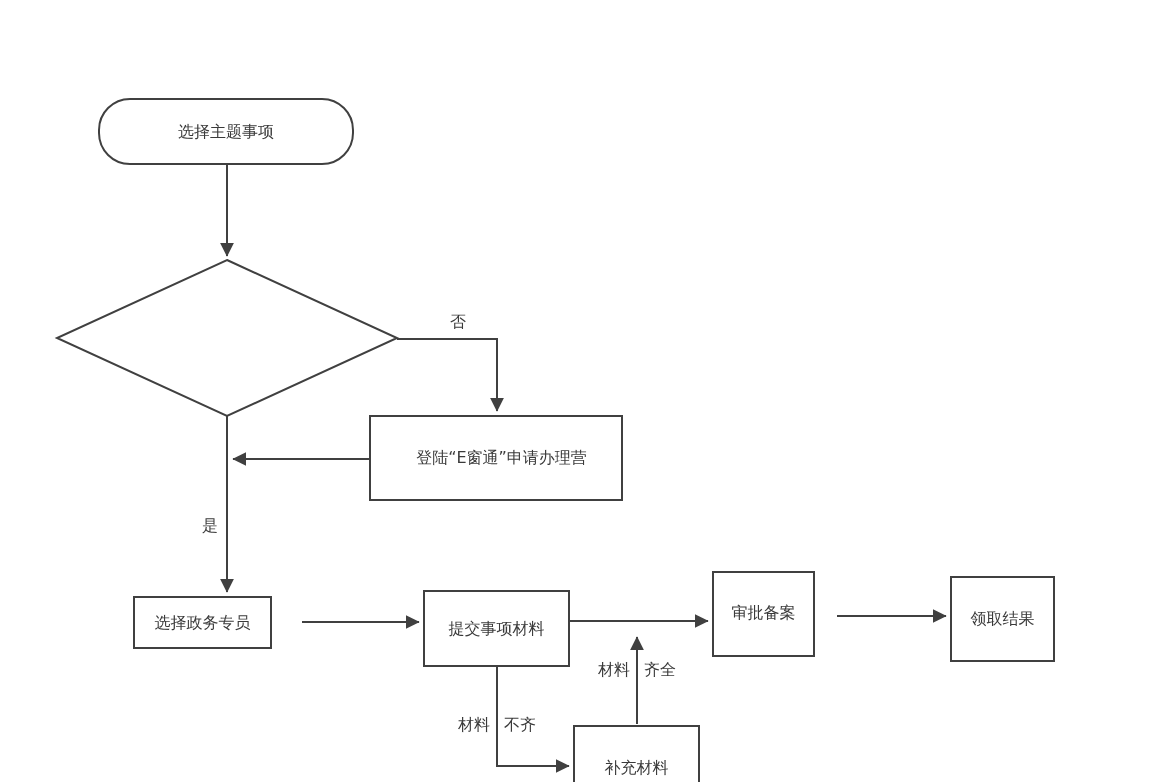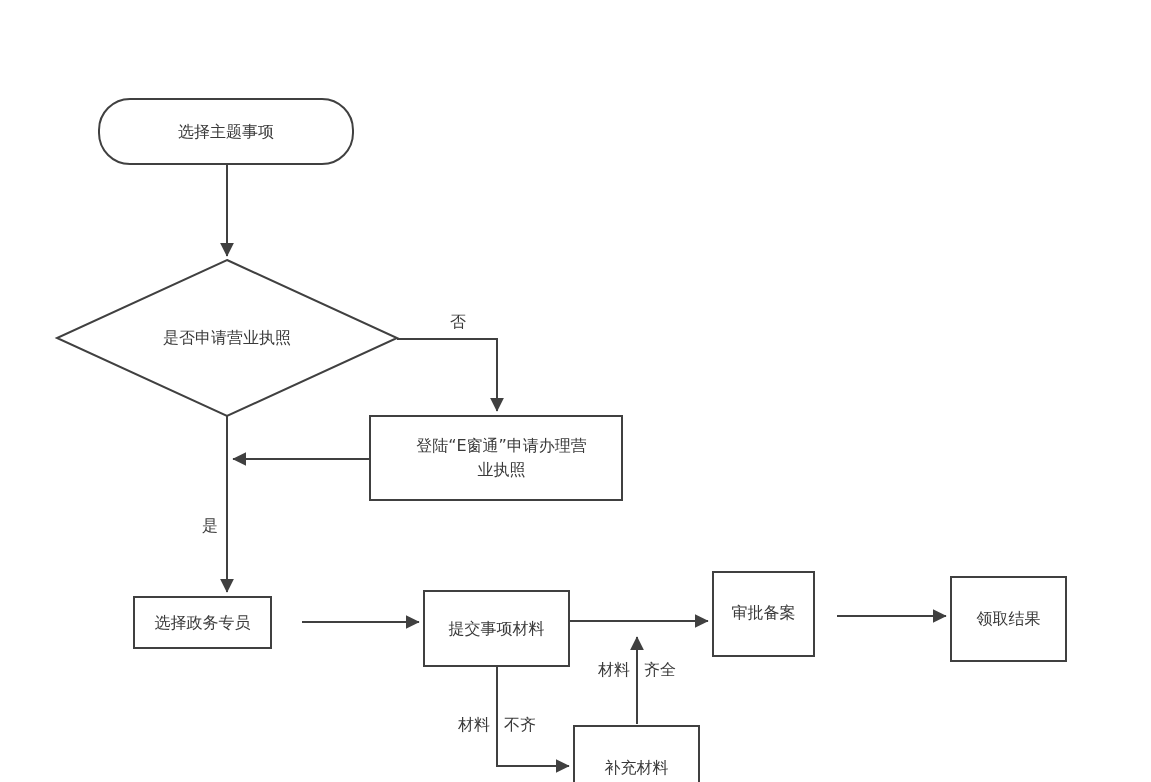--- a/index.html
+++ b/index.html
@@ -73,44 +73,40 @@
 
     <line x1="637" y1="676" x2="637" y2="589" stroke="#404040" stroke-width="2" marker-end="url(#arr)"></line>
 
     <polygon points="227,212 397,290 227,368 57,290" fill="#ffffff" stroke="#404040" stroke-width="2"></polygon>
   </svg>
 
   <div class="node terminator" style="left:98px; top:50px; width:256px; height:67px;">
     <span>选择主题事项</span>
   </div>
 
-  <div class="node no-border" style="left:97px; top:274px; width:260px; height:32px;">
-    <span>是否申请营业执照</span>
-  </div>
 
   <div class="node" style="left:369px; top:367px; width:254px; height:86px;padding-left:11px;">
     <span class="lines">
       <span>登陆“E窗通”申请办理营</span>
-      <span>业执照</span>
     </span>
   </div>
 
   <div class="node" style="left:133px; top:548px; width:139px; height:53px;">
     <span>选择政务专员</span>
   </div>
 
   <div class="node" style="left:423px; top:542px; width:147px; height:77px;">
     <span>提交事项材料</span>
   </div>
 
   <div class="node" style="left:712px; top:523px; width:103px; height:86px;font-family:Liberation Mono, monospace;">
     <span>审批备案</span>
   </div>
 
-  <div class="node" style="left:950px; top:528px; width:117px; height:86px;">
+  <div class="node" style="left:950px; top:528px; width:105px; height:86px;">
     <span>领取结果</span>
   </div>
 
   <div class="node" style="left:573px; top:677px; width:127px; height:86px;">
     <span>补充材料</span>
   </div>
 
   <div class="edge-label" style="left:440px; top:264px; width:36px;">否</div>
 
   <div class="edge-label" style="left:192px; top:468px; width:36px;">是</div>

